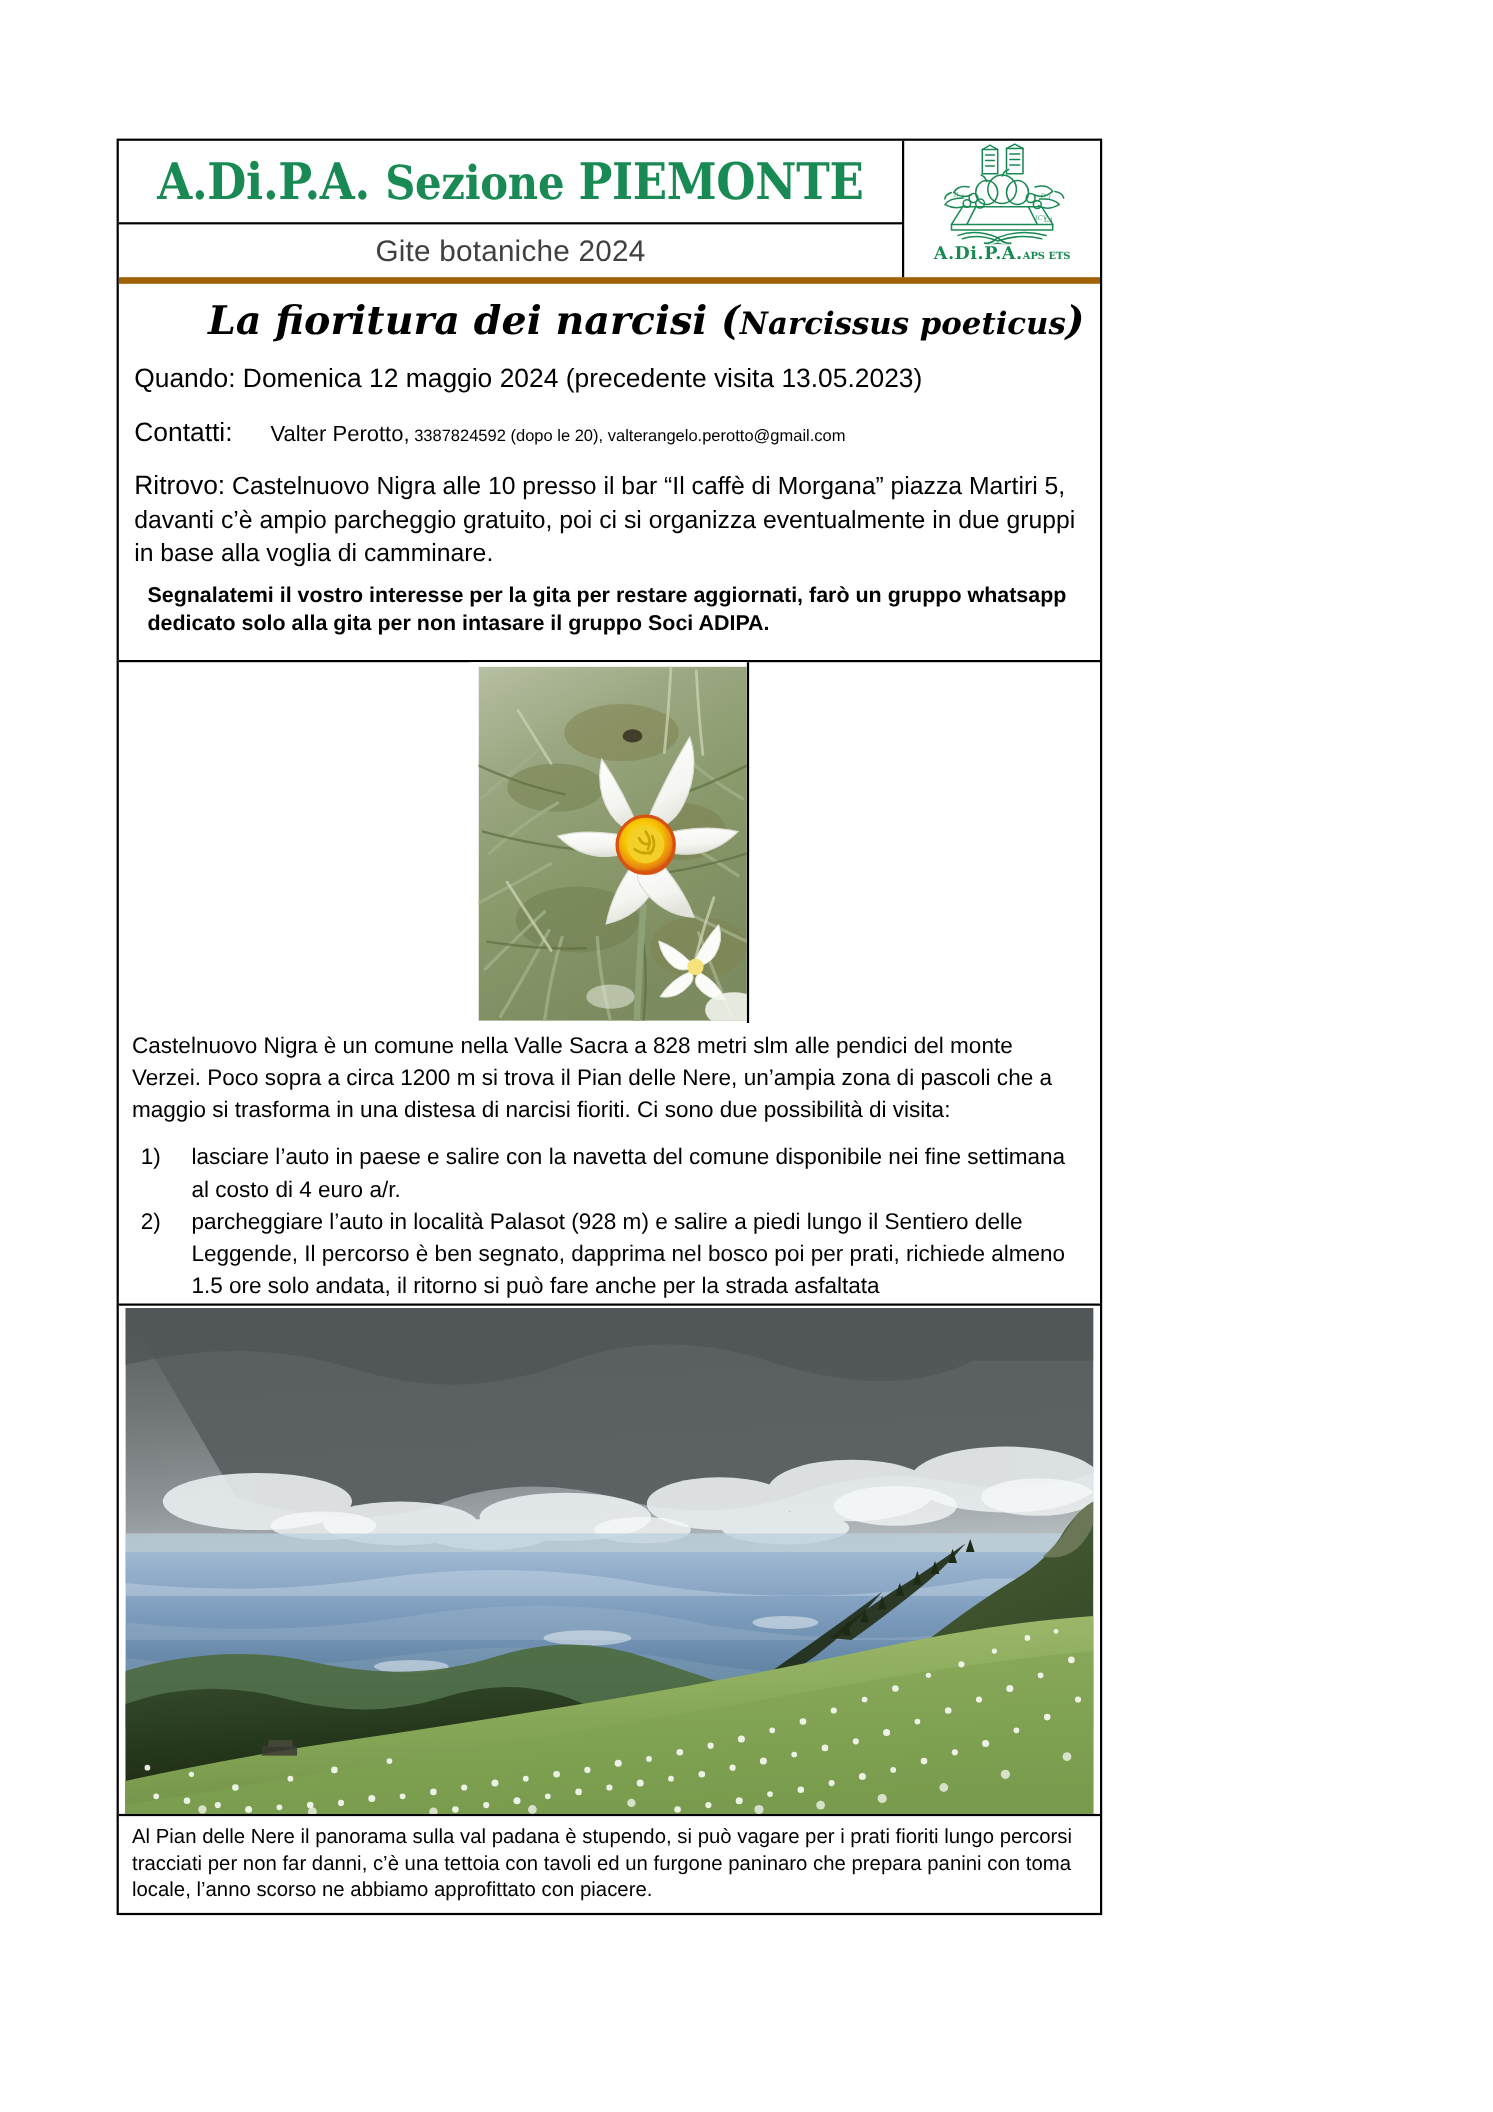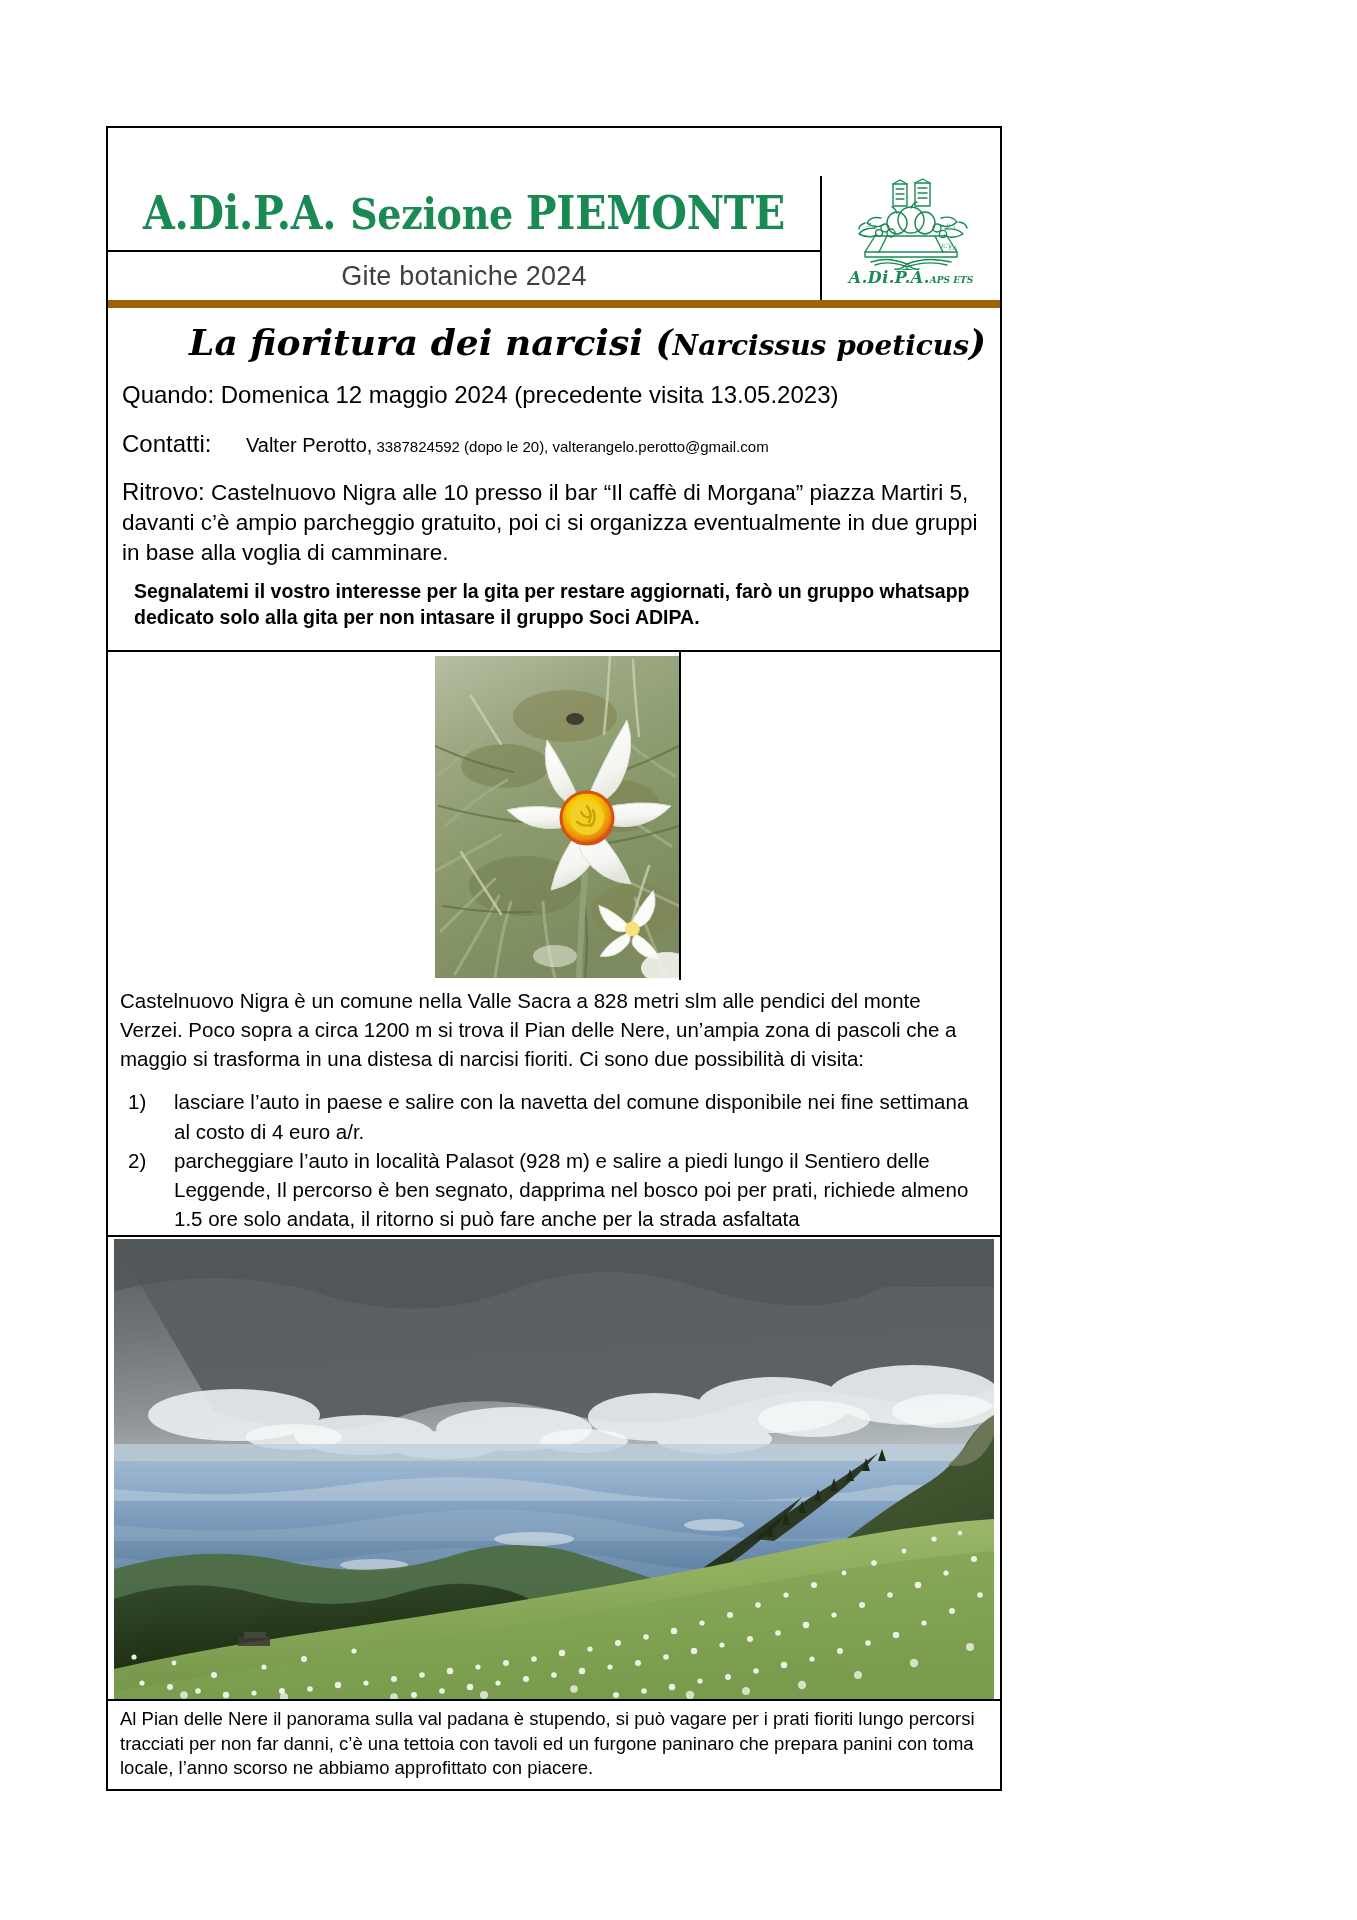--- a/index.html
+++ b/index.html
@@ -32,22 +32,21 @@
     width: 896px;
     box-sizing: border-box;
     border: 2px solid #000;
     background: #fff;
   }
 
   
   .header-band {
     display: flex;
     align-items: stretch;
-    border-bottom: 8px solid #a16207;
-    margin-top: 48px;
+    border-bottom: 6px solid #a16207;
   }
   .header-left {
     flex: 1 1 auto;
     border-right: 2px solid #000;
     display: flex;
     flex-direction: column;
   }
   .brand-cell {
     height: 74px;
     display: flex;
@@ -88,21 +87,20 @@
     justify-content: flex-start;
     padding-top: 2px;
   }
   .logo-wrap {
     width: 132px;
     height: 92px;
     display: block;
   }
   .logo-caption {
     font-family: "DejaVu Serif", serif;
-    font-style: italic;
     font-weight: bold;
     color: #1a8a54;
     font-size: 16px;
     letter-spacing: 0.5px;
     margin-top: -2px;
     white-space: nowrap;
   }
   .logo-caption .small {
     font-size: 9px;
     letter-spacing: 0;

